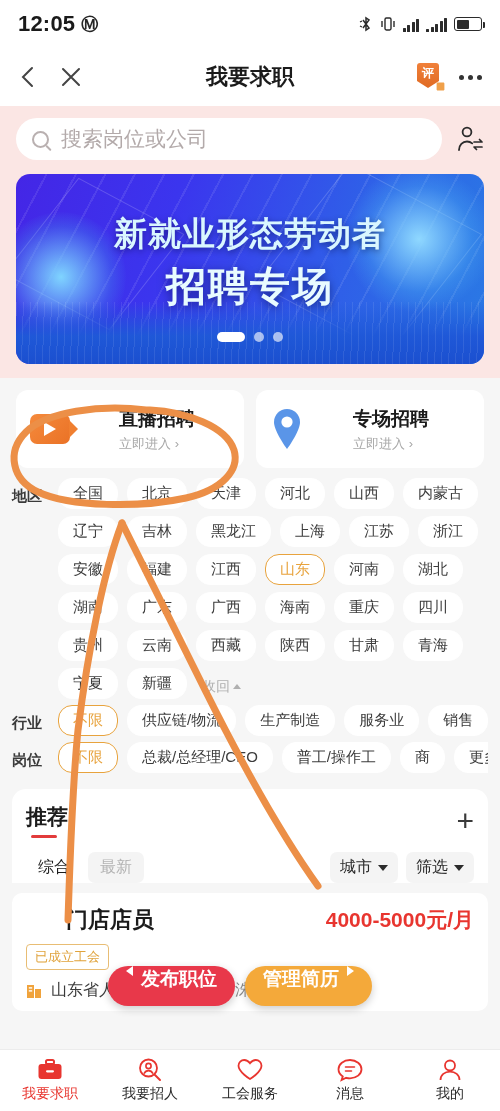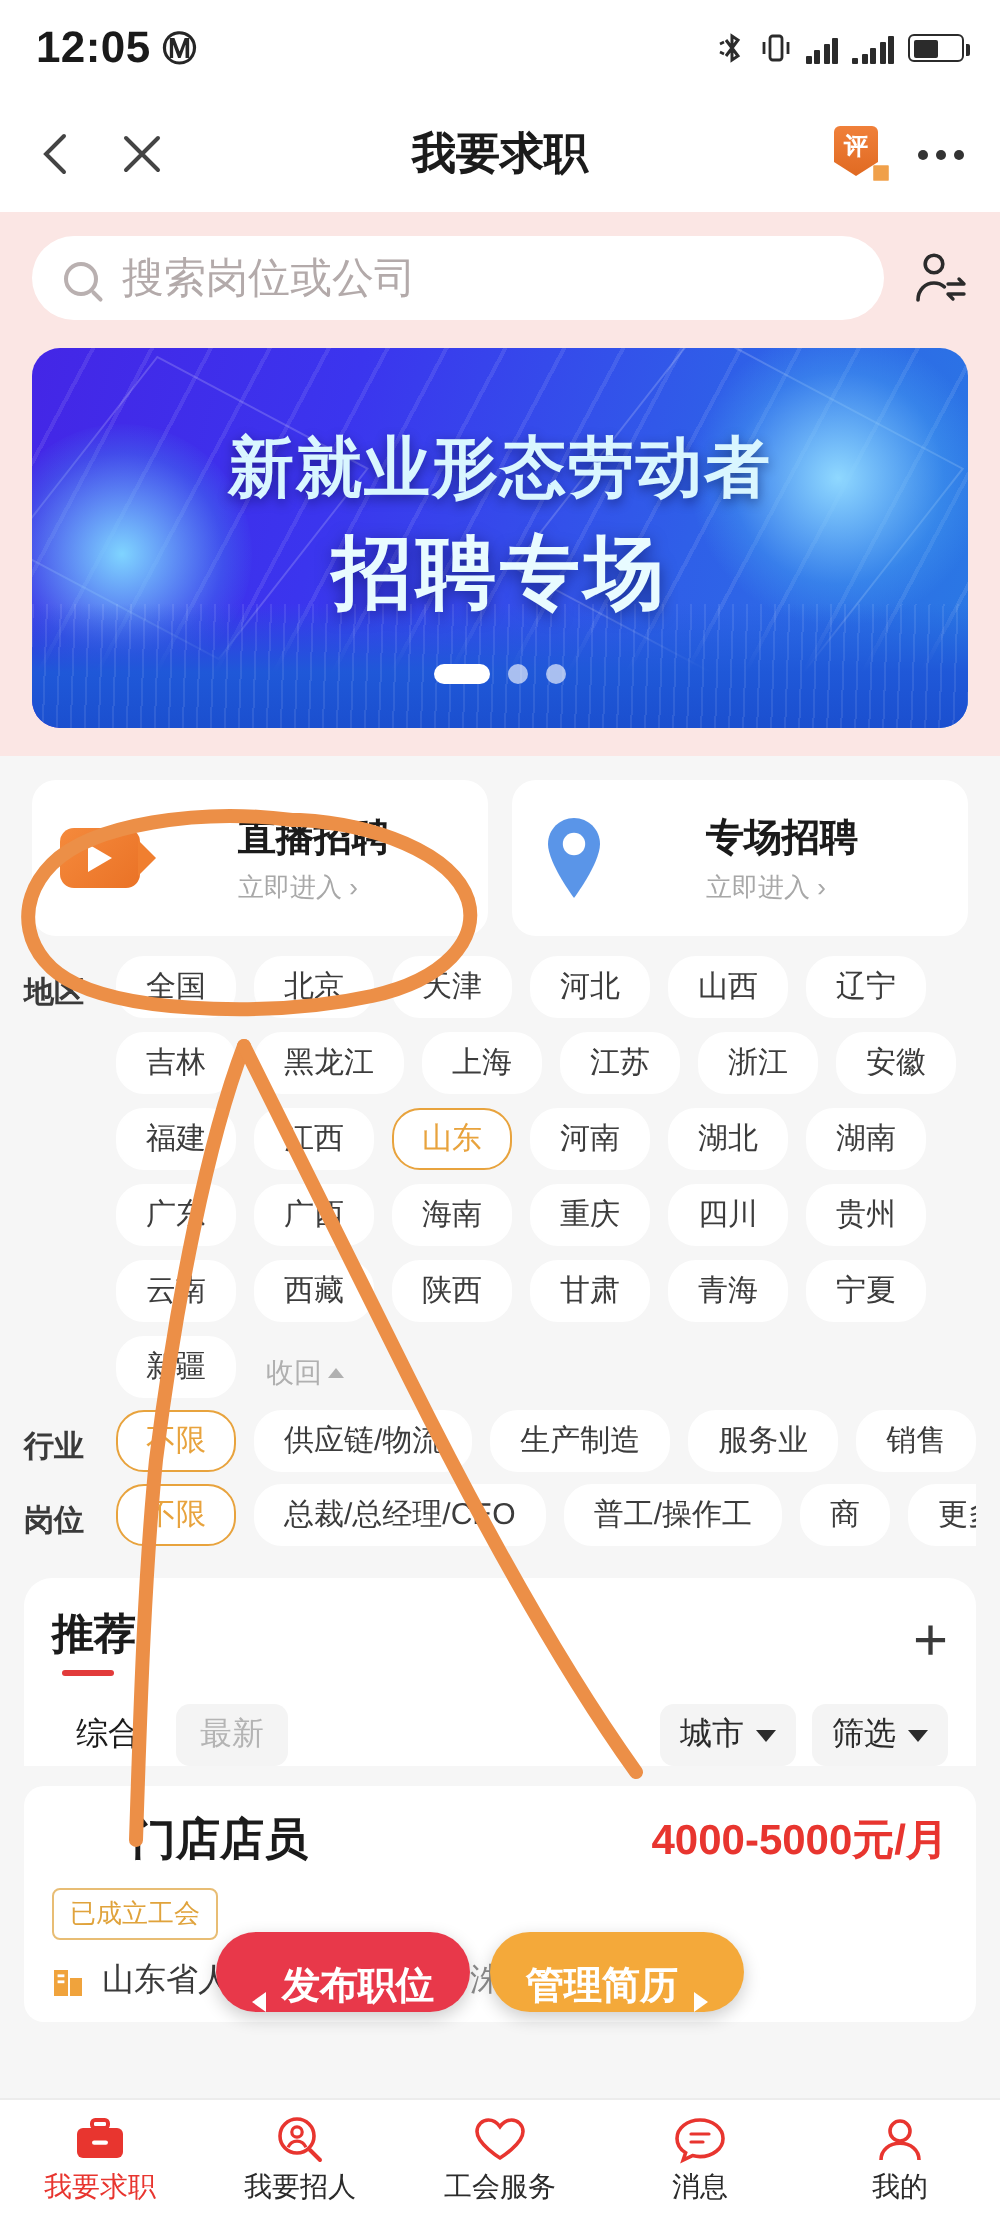--- a/index.html
+++ b/index.html
@@ -150,21 +150,21 @@
   .job-tags { margin-top:9px; display:flex; }
   .tag-union { font-size:13px; color:#e0a33c; border:1px solid #e8bd74;
     border-radius:4px; padding:3px 8px; }
   .job-comp { margin-top:10px; display:flex; align-items:center; gap:8px; }
   .ic-build { width:17px; height:17px; flex:none; }
   .comp1 { font-size:16px; color:#3a3a3a; }
   .comp2 { font-size:16px; color:#8d8d8d; }
 
   
   .fabs { position:absolute; left:108px; top:966px; display:flex; gap:10px; z-index:40;}
-  .fab { height:40px; border-radius:20px; display:flex; align-items:flex-end;
+  .fab { height:40px; border-radius:20px; display:flex; align-items:flex-start;
     gap:8px; padding:0 18px; color:#fff; font-size:19px; font-weight:700;
     box-shadow:0 3px 9px rgba(0,0,0,.2); }
   .fab.red { background:#e8384a; }
   .fab.org { background:#f4a93a; }
   .tri-l { width:0;height:0;border-top:5px solid transparent;border-bottom:5px solid transparent;
     border-right:7px solid #fff;}
   .tri-r { width:0;height:0;border-top:5px solid transparent;border-bottom:5px solid transparent;
     border-left:7px solid #fff;}
 
   
@@ -302,20 +302,21 @@
   <div class="filters">
 
     <div class="frow">
       <div class="flabel">地区</div>
       <div class="chips">
         <span class="chip">全国</span>
         <span class="chip">北京</span>
         <span class="chip">天津</span>
         <span class="chip">河北</span>
         <span class="chip">山西</span>
+        <span class="chip">内蒙古</span>
 
         <span class="chip">辽宁</span>
         <span class="chip">吉林</span>
         <span class="chip">黑龙江</span>
         <span class="chip">上海</span>
         <span class="chip">江苏</span>
         <span class="chip">浙江</span>
 
         <span class="chip">安徽</span>
         <span class="chip">福建</span>

